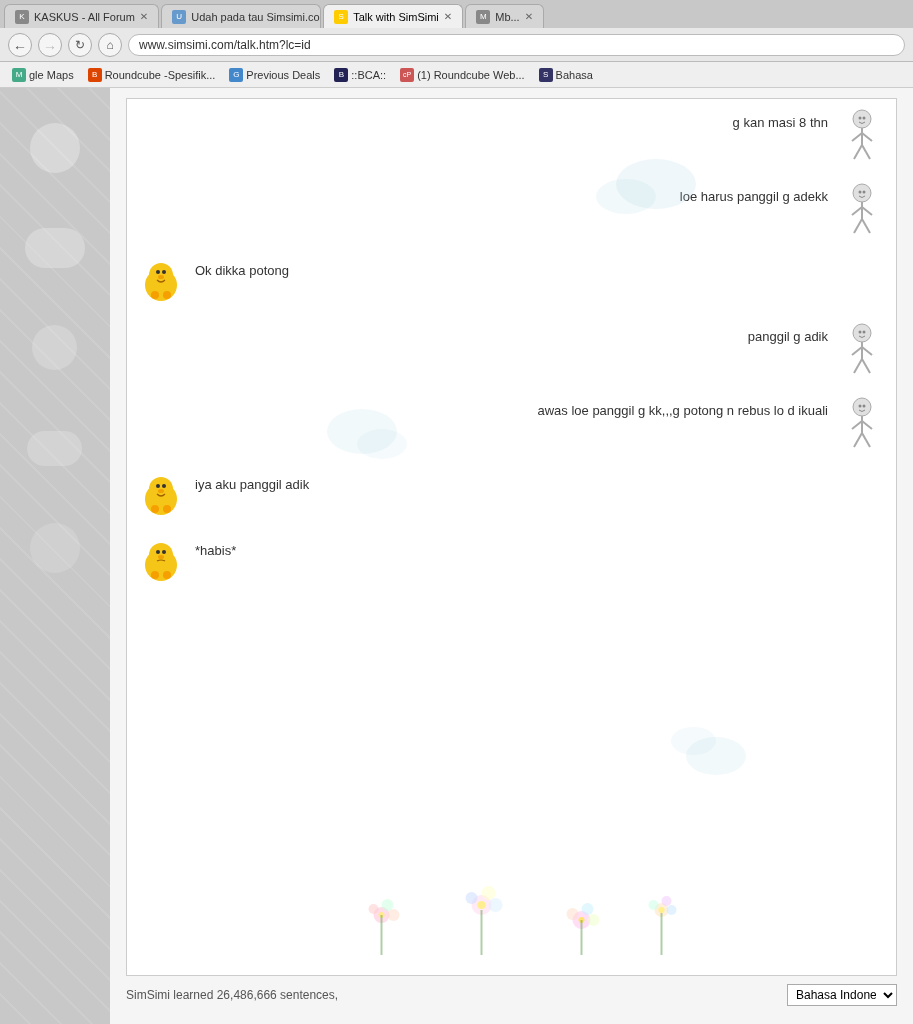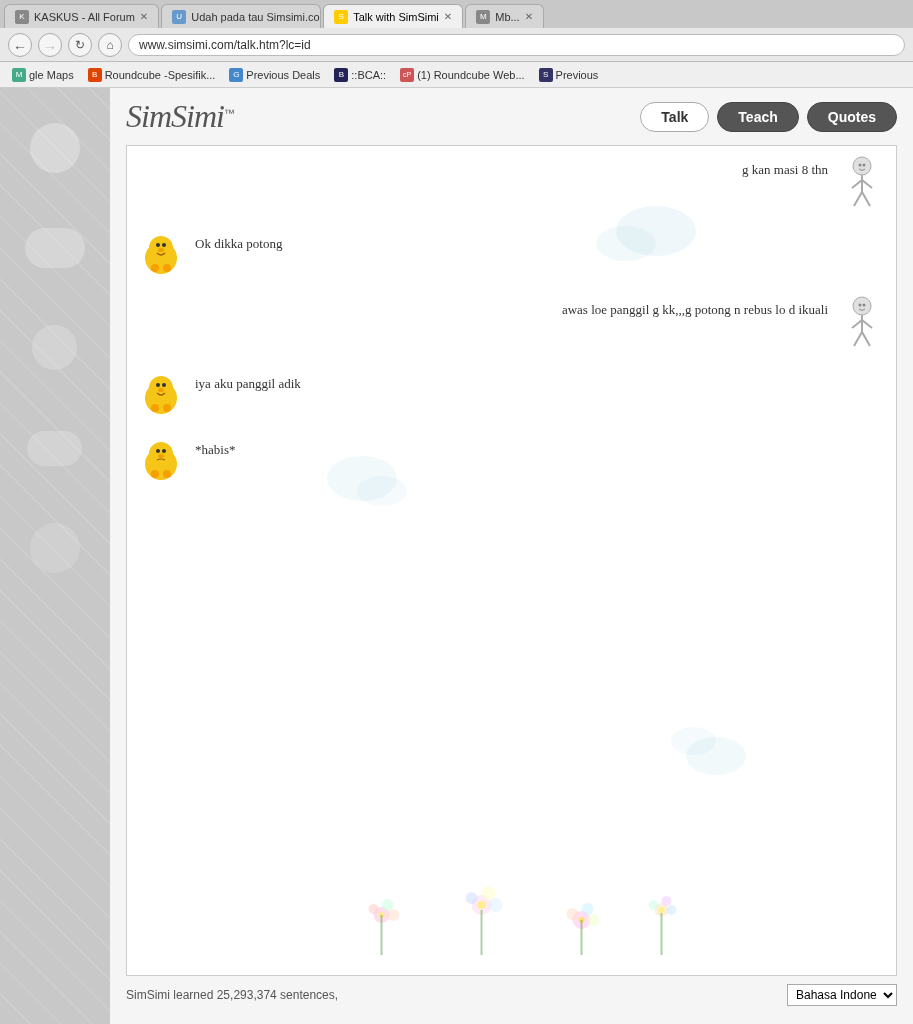--- a/index.html
+++ b/index.html
@@ -255,21 +255,20 @@
       width: 48px;
       height: 56px;
     }
 
     .chat-text {
       max-width: 400px;
       font-size: 13px;
       color: #333;
       line-height: 1.5;
       padding: 4px 8px;
-      font-family: Liberation Serif, serif;
     }
     .chat-message.left .chat-text {
       padding-left: 10px;
     }
     .chat-message.right .chat-text {
       text-align: right;
       padding-right: 10px;
     }
 
     
@@ -364,21 +363,21 @@
     <div class="bookmark-item">
       <span class="bookmark-icon bca">B</span>
       <span>::BCA::</span>
     </div>
     <div class="bookmark-item">
       <span class="bookmark-icon cp" style="font-size:7px;">cP</span>
       <span>(1) Roundcube Web...</span>
     </div>
     <div class="bookmark-item">
       <span class="bookmark-icon ser">S</span>
-      <span>Previous</span>
+      <span>Bahasa</span>
     </div>
   </div>
 </div>
 
 <div class="page-body">
 
   <div class="left-sidebar">
 
     <div style="width:70px;height:70px;margin:15px 0;position:relative;">
 
@@ -393,30 +392,20 @@
     <div style="width:70px;height:70px;margin:15px 0;position:relative;">
       <div style="width:55px;height:35px;border-radius:20px;background:rgba(255,255,255,0.2);position:absolute;top:18px;left:7px;"></div>
     </div>
     <div style="width:70px;height:70px;margin:15px 0;position:relative;">
       <div style="width:50px;height:50px;border-radius:50%;background:rgba(255,255,255,0.15);position:absolute;top:10px;left:10px;"></div>
     </div>
   </div>
 
   <div class="main-content">
 
-    <div class="simsimi-header">
-      <div class="simsimi-logo">
-        <i style="font-family: Georgia, serif; font-size: 32px; font-style: italic; color: #555; letter-spacing: -1px;">SimSimi</i><span style="font-size:11px; color:#555; vertical-align:super; font-style:normal;">™</span>
-      </div>
-      <div class="header-buttons">
-        <button class="header-btn talk">Talk</button>
-        <button class="header-btn teach">Teach</button>
-        <button class="header-btn quotes">Quotes</button>
-      </div>
-    </div>
 
     <div class="chat-area" style="position:relative;">
 
       <div class="cloud-deco" style="width:80px;height:50px;top:60px;right:200px;opacity:0.5;"></div>
       <div class="cloud-deco" style="width:60px;height:35px;top:80px;right:240px;opacity:0.4;"></div>
       <div class="cloud-deco" style="width:70px;height:45px;top:310px;left:200px;opacity:0.4;"></div>
       <div class="cloud-deco" style="width:50px;height:30px;top:330px;left:230px;opacity:0.3;"></div>
       <div class="cloud-deco" style="width:60px;height:38px;bottom:200px;right:150px;opacity:0.4;"></div>
       <div class="cloud-deco" style="width:45px;height:28px;bottom:220px;right:180px;opacity:0.3;"></div>
 
@@ -431,37 +420,69 @@
             <line x1="24" y1="24" x2="14" y2="32" stroke="#aaa" stroke-width="2"></line>
             <line x1="24" y1="24" x2="34" y2="32" stroke="#aaa" stroke-width="2"></line>
             <line x1="24" y1="36" x2="16" y2="50" stroke="#aaa" stroke-width="2"></line>
             <line x1="24" y1="36" x2="32" y2="50" stroke="#aaa" stroke-width="2"></line>
           </svg>
         </div>
         <div class="chat-text">g kan masi 8 thn</div>
       </div>
 
 
+      <div class="chat-message right">
+        <div class="avatar-stick">
+          <svg viewBox="0 0 48 56">
+            <circle cx="24" cy="10" r="9" fill="#e0e0e0" stroke="#aaa" stroke-width="1"></circle>
+            <circle cx="22" cy="9" r="1.5" fill="#888"></circle>
+            <circle cx="26" cy="9" r="1.5" fill="#888"></circle>
+            <path d="M21 13 Q24 16 27 13" stroke="#888" stroke-width="1" fill="none"></path>
+            <line x1="24" y1="19" x2="24" y2="36" stroke="#aaa" stroke-width="2"></line>
+            <line x1="24" y1="24" x2="14" y2="32" stroke="#aaa" stroke-width="2"></line>
+            <line x1="24" y1="24" x2="34" y2="32" stroke="#aaa" stroke-width="2"></line>
+            <line x1="24" y1="36" x2="16" y2="50" stroke="#aaa" stroke-width="2"></line>
+            <line x1="24" y1="36" x2="32" y2="50" stroke="#aaa" stroke-width="2"></line>
+          </svg>
+        </div>
+        <div class="chat-text">loe harus panggil g adekk</div>
+      </div>
 
       <div class="chat-message left">
         <div class="avatar-chick">
           <svg viewBox="0 0 48 48">
             <circle cx="24" cy="28" r="16" fill="#f5c518"></circle>
             <circle cx="24" cy="18" r="12" fill="#f5c518"></circle>
             <circle cx="21" cy="15" r="2" fill="#333"></circle>
             <circle cx="27" cy="15" r="2" fill="#333"></circle>
             <ellipse cx="24" cy="20" rx="3" ry="2" fill="#f0a000"></ellipse>
             <path d="M20 23 Q24 27 28 23" stroke="#a06000" stroke-width="1.2" fill="none"></path>
             <circle cx="18" cy="38" r="4" fill="#f5a000"></circle>
             <circle cx="30" cy="38" r="4" fill="#f5a000"></circle>
           </svg>
         </div>
         <div class="chat-text">Ok dikka potong</div>
       </div>
 
+      <div class="chat-message right">
+        <div class="avatar-stick">
+          <svg viewBox="0 0 48 56">
+            <circle cx="24" cy="10" r="9" fill="#e0e0e0" stroke="#aaa" stroke-width="1"></circle>
+            <circle cx="22" cy="9" r="1.5" fill="#888"></circle>
+            <circle cx="26" cy="9" r="1.5" fill="#888"></circle>
+            <path d="M21 13 Q24 16 27 13" stroke="#888" stroke-width="1" fill="none"></path>
+            <line x1="24" y1="19" x2="24" y2="36" stroke="#aaa" stroke-width="2"></line>
+            <line x1="24" y1="24" x2="14" y2="32" stroke="#aaa" stroke-width="2"></line>
+            <line x1="24" y1="24" x2="34" y2="32" stroke="#aaa" stroke-width="2"></line>
+            <line x1="24" y1="36" x2="16" y2="50" stroke="#aaa" stroke-width="2"></line>
+            <line x1="24" y1="36" x2="32" y2="50" stroke="#aaa" stroke-width="2"></line>
+          </svg>
+        </div>
+        <div class="chat-text">panggil g adik</div>
+      </div>
 
       <div class="chat-message right">
         <div class="avatar-stick">
           <svg viewBox="0 0 48 56">
             <circle cx="24" cy="10" r="9" fill="#e0e0e0" stroke="#aaa" stroke-width="1"></circle>
             <circle cx="22" cy="9" r="1.5" fill="#888"></circle>
             <circle cx="26" cy="9" r="1.5" fill="#888"></circle>
             <path d="M21 13 Q24 16 27 13" stroke="#888" stroke-width="1" fill="none"></path>
             <line x1="24" y1="19" x2="24" y2="36" stroke="#aaa" stroke-width="2"></line>
             <line x1="24" y1="24" x2="14" y2="32" stroke="#aaa" stroke-width="2"></line>
@@ -540,21 +561,21 @@
           <line x1="100" y1="50" x2="100" y2="90" stroke="rgba(100,160,80,0.5)" stroke-width="2"></line>
           <line x1="200" y1="45" x2="200" y2="90" stroke="rgba(100,160,80,0.5)" stroke-width="2"></line>
           <line x1="300" y1="55" x2="300" y2="90" stroke="rgba(100,160,80,0.5)" stroke-width="2"></line>
           <line x1="380" y1="48" x2="380" y2="90" stroke="rgba(100,160,80,0.5)" stroke-width="2"></line>
         </svg>
       </div>
 
     </div>
 
     <div class="footer-bar">
-      <span class="sentences-text">SimSimi learned 25,293,374 sentences,</span>
+      <span class="sentences-text">SimSimi learned 26,486,666 sentences,</span>
       <div class="lang-select-wrap">
         <select class="lang-select">
           <option>Bahasa Indonesia</option>
           <option>English</option>
           <option>中文</option>
           <option>日本語</option>
         </select>
       </div>
     </div>
   </div>

